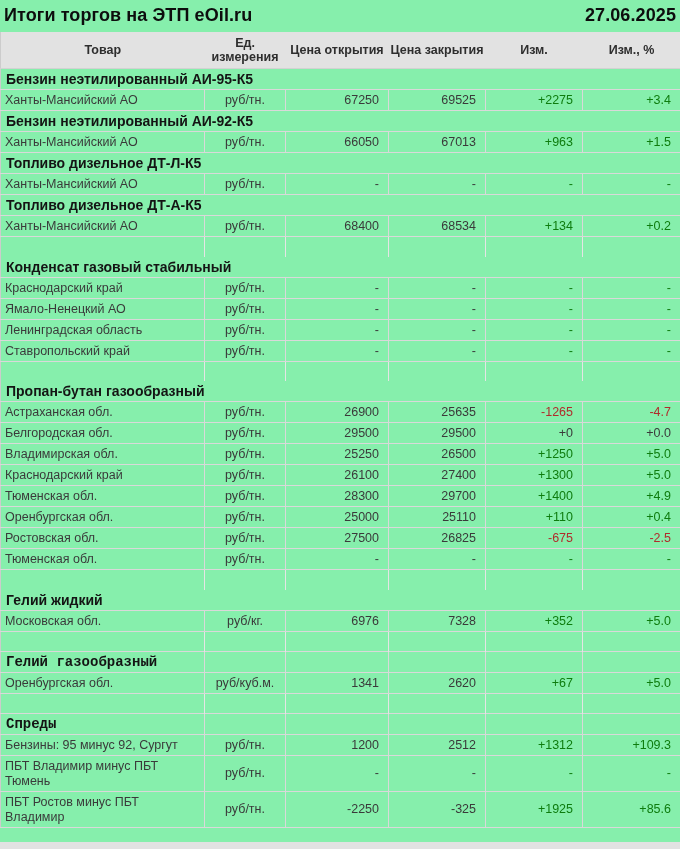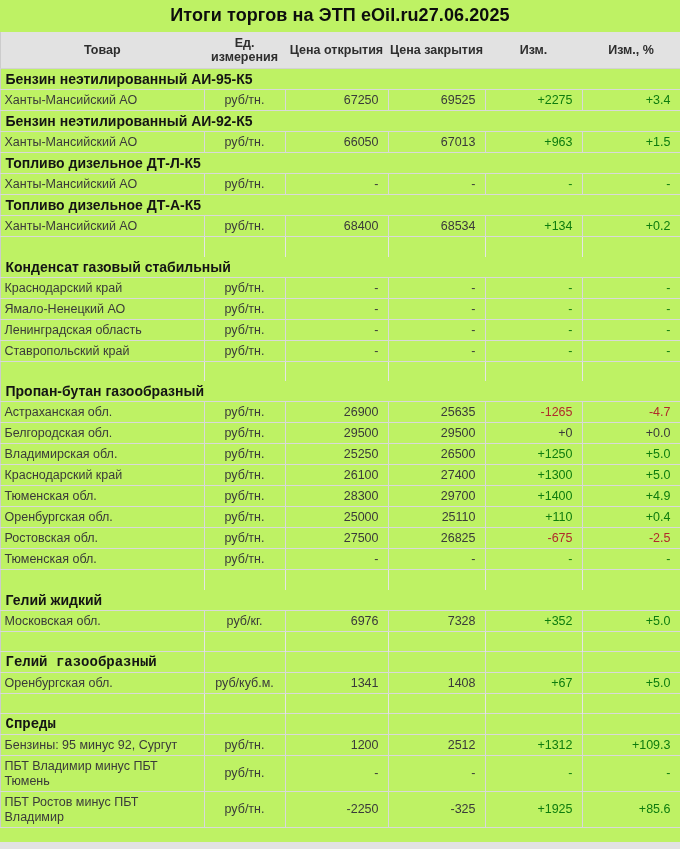--- a/index.html
+++ b/index.html
@@ -1,21 +1,21 @@
 <!DOCTYPE html>
 <html><head>
 <meta charset="utf-8">
 <style>
   * { margin: 0; padding: 0; box-sizing: border-box; }
   html, body {
     width: 680px;
     background: #ffffff;
     font-family: "Liberation Sans", sans-serif;
   }
-  .page { width: 680px; height: 849px; overflow: hidden; background: #bef264; display: flex; flex-direction: column; align-items: center; }
+  .page { width: 680px; height: 849px; overflow: hidden; background: #86efac; display: flex; flex-direction: column; }
 
   .titlebar {
     display: flex;
     justify-content: space-between;
     align-items: baseline;
     padding: 5px 4px 6px 4px;
   }
   .titlebar .title, .titlebar .date {
     font-size: 18px;
     font-weight: bold;
@@ -307,21 +307,21 @@
           <td class="boxed"></td>
           <td class="boxed"></td>
           <td class="boxed"></td>
           <td class="boxed"></td>
           <td class="boxed"></td>
         </tr>
         <tr class="data-row">
           <td class="product">Оренбургская обл.</td>
           <td class="unit">руб/куб.м.</td>
           <td class="num">1341</td>
-          <td class="num">1408</td>
+          <td class="num">2620</td>
           <td class="num" style="color: rgb(14, 124, 14);">+67</td>
           <td class="num" style="color: rgb(14, 124, 14);">+5.0</td>
         </tr>
         <tr class="gap-row">
           <td class=""></td>
           <td class=""></td>
           <td class=""></td>
           <td class=""></td>
           <td class=""></td>
           <td class=""></td>

